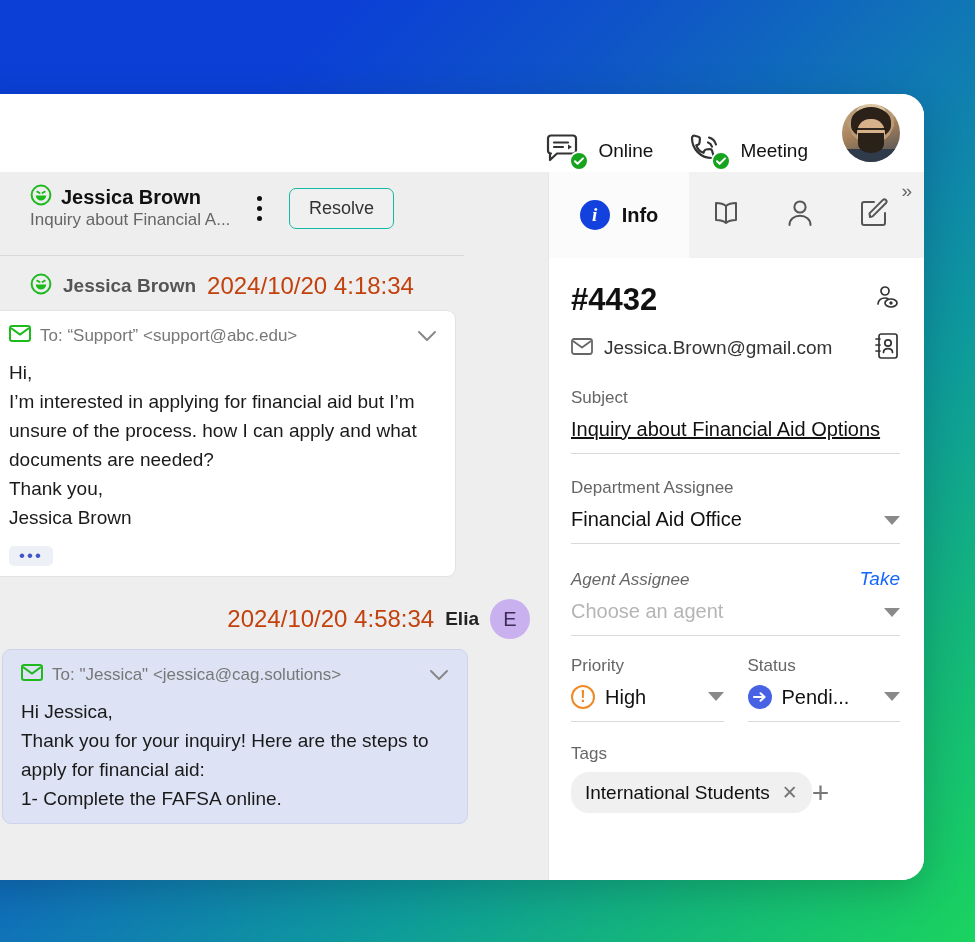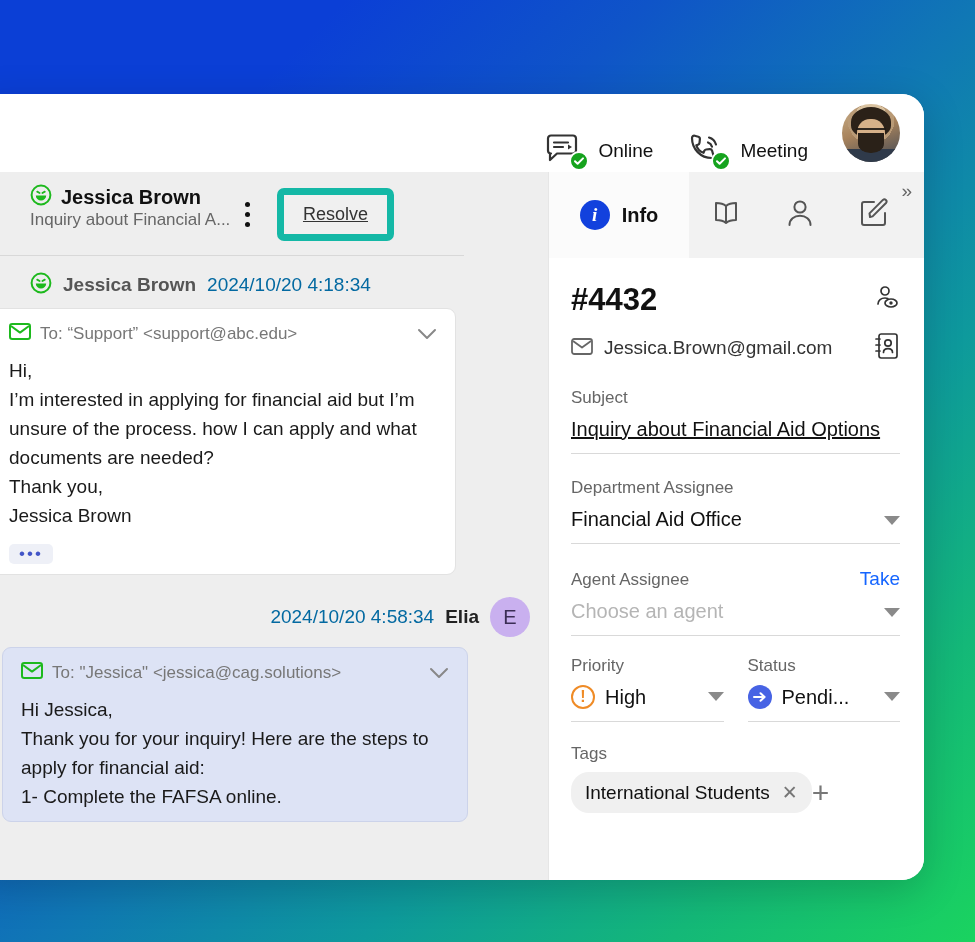--- a/index.html
+++ b/index.html
@@ -87,34 +87,33 @@
   #conv-header .title { font-size: 20px; font-weight: bold; color: #111; }
   #conv-header .subtitle { font-size: 17px; color: #666; margin-top: 0; }
   #conv-actions {
     position: absolute; right: 70px; top: 16px;
     display: flex; align-items: center; gap: 18px;
   }
   #kebab { width: 22px; height: 30px; display:flex; flex-direction:column;
            align-items:center; justify-content:center; gap:5px; cursor:pointer; }
   #kebab i { width: 5px; height: 5px; background:#111; border-radius:50%; display:block; }
   #resolve-btn {
-    border: 7px solid #14b8a6; background: #f0f0f0; border-radius: 7px;
+    border: 1px solid #14b8a6; background: #f0f0f0; border-radius: 7px;
     padding: 9px 19px; font-size: 18px; color: #333; cursor: pointer;
     font-family: "Liberation Sans", sans-serif;
-    text-decoration: underline;
   }
   .smiley { flex: 0 0 auto; }
 
   #msg-list { padding: 16px 0 0 0; }
   .msg-meta {
     display: flex; align-items: center; gap: 11px;
     padding-left: 60px; margin-bottom: 10px;
   }
   .msg-meta .name { font-size: 19px; color: #555; font-weight: bold; }
-  .msg-meta .time { font-size: 19px; color: #0369a1; }
+  .msg-meta .time { font-size: 24px; color: #c2410c; }
   .msg-meta.outgoing { justify-content: flex-end; padding-left: 0; padding-right: 18px; }
   .msg-meta.outgoing .name { color: #222; }
 
   .bubble {
     border-radius: 9px; padding: 14px 18px 10px 18px;
     border: 1px solid #e2e2e2;
   }
   .bubble.incoming { background: #fff; margin-left: 20px; width: 466px; }
   .bubble.outgoing { background: #dde3f5; border-color: #ccd3ea; margin-left: 32px; width: 466px; }
   .bubble-head {
@@ -180,21 +179,21 @@
     display: flex; align-items: flex-end; justify-content: space-between;
     line-height: 30px;
   }
   .field-value.plain { border-bottom: 1px solid #d9d9d9; display: block; text-decoration: underline; }
   .field-value .ph { color: #b5b5b5; }
   .caret {
     width: 0; height: 0; border-left: 8px solid transparent;
     border-right: 8px solid transparent; border-top: 9px solid #8a8a8a;
     margin-bottom: 9px; flex: 0 0 auto; cursor: pointer;
   }
-  .label-row { display: flex; align-items: baseline; justify-content: space-between; }
+  .label-row { display: flex; align-items: baseline; justify-content: space-between; font-style: italic; }
   #take-link { font-size: 19px; color: #1565ff; cursor: pointer; }
   .two-col { display: flex; gap: 24px; margin-top: 20px; }
   .two-col .col { flex: 1; }
   .pri-row { display: flex; align-items: center; gap: 10px; }
   .pri-row .txt { font-size: 20px; color: #111; flex: 1; white-space: nowrap; }
   .circ-icon { width: 24px; height: 24px; border-radius: 50%; flex: 0 0 auto;
                display:flex; align-items:center; justify-content:center; }
   .circ-icon.warn { border: 2px solid #ef8b26; color: #ef8b26;
                     font-size: 16px; font-weight: bold; line-height: 1; }
   .circ-icon.pend { background: #4763e4; color: #fff; }

